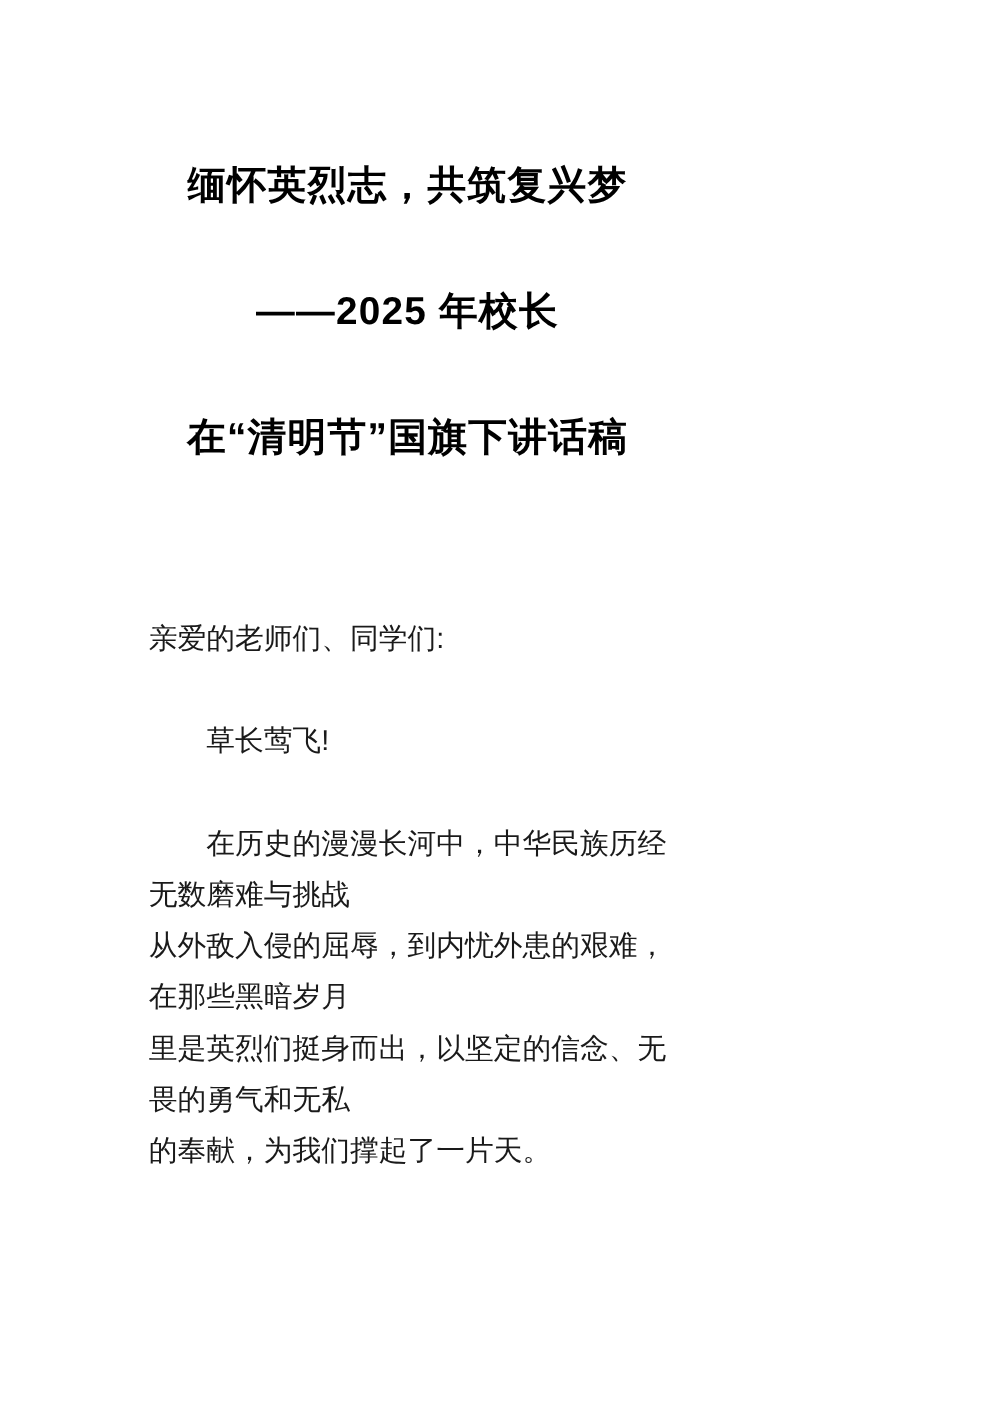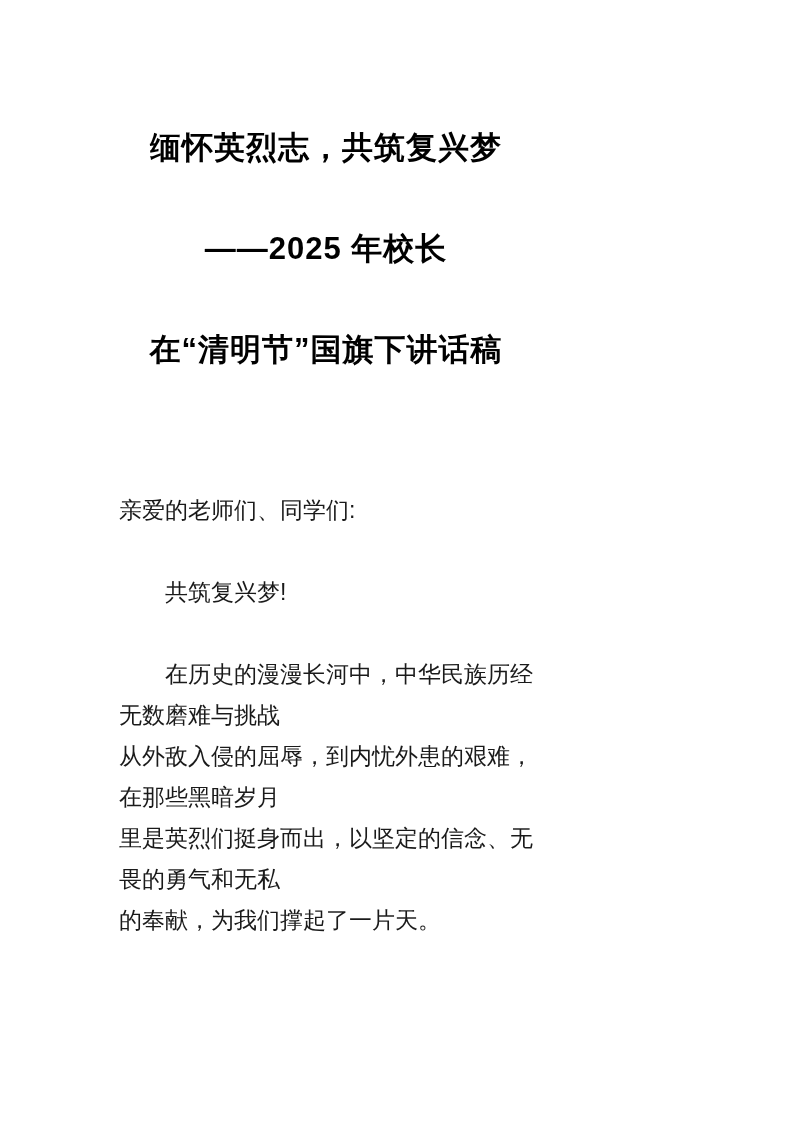--- a/index.html
+++ b/index.html
@@ -45,21 +45,21 @@
 </head>
 <body>
 
 <div class="page">
   <h1 class="doc-title">缅怀英烈志，共筑复兴梦——2025 年校长
 在“清明节”国旗下讲话稿</h1>
 
   <div>
     <p class="para first">亲爱的老师们、同学们:</p>
 
-    <p class="para indent">共筑复兴梦!</p>
+    <p class="para indent">草长莺飞!</p>
 
 
     <p class="para indent">在历史的漫漫长河中，中华民族历经无数磨难与挑战
 从外敌入侵的屈辱，到内忧外患的艰难，在那些黑暗岁月
 里是英烈们挺身而出，以坚定的信念、无畏的勇气和无私
 的奉献，为我们撑起了一片天。</p>
 
   </div>
 </div>
 

